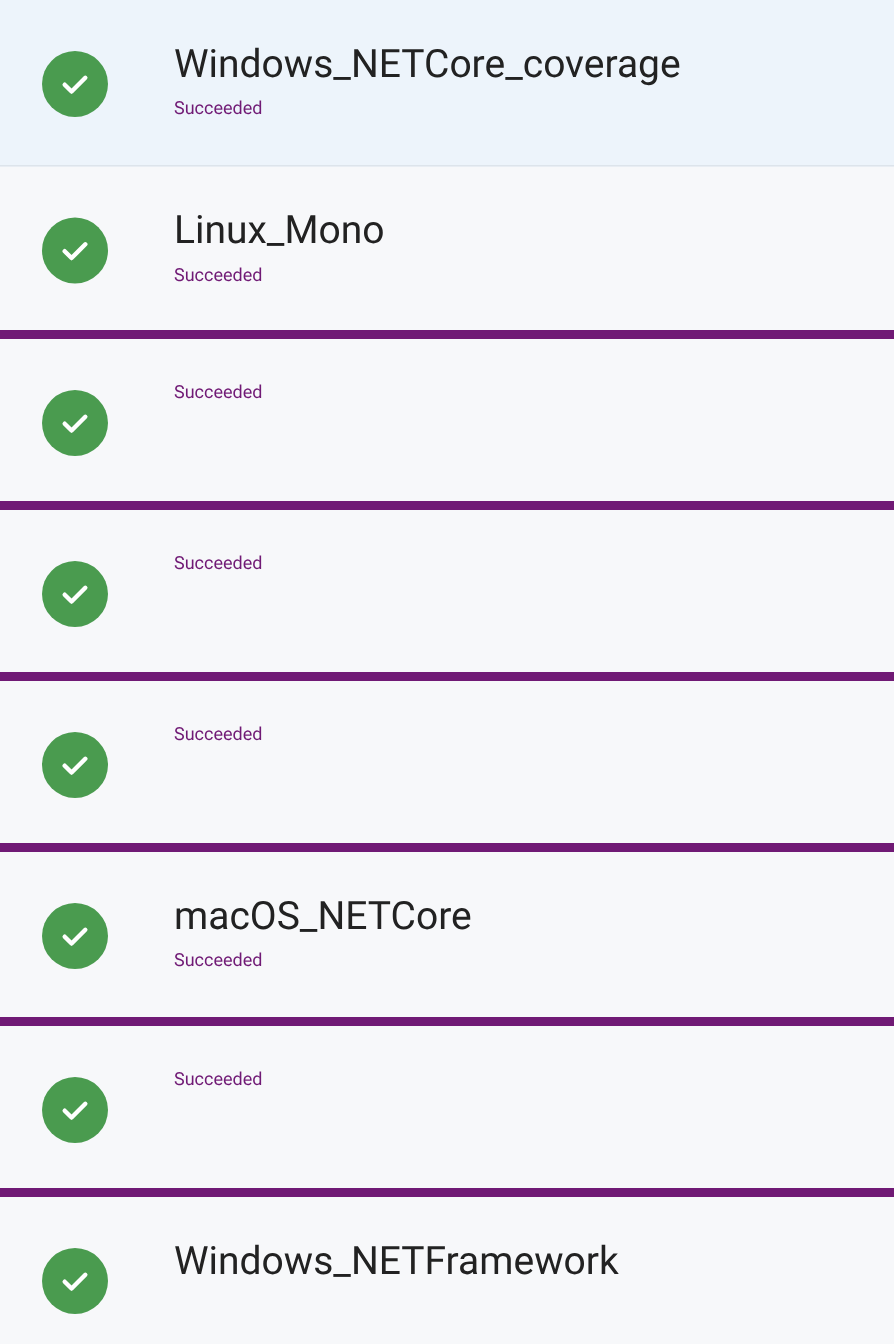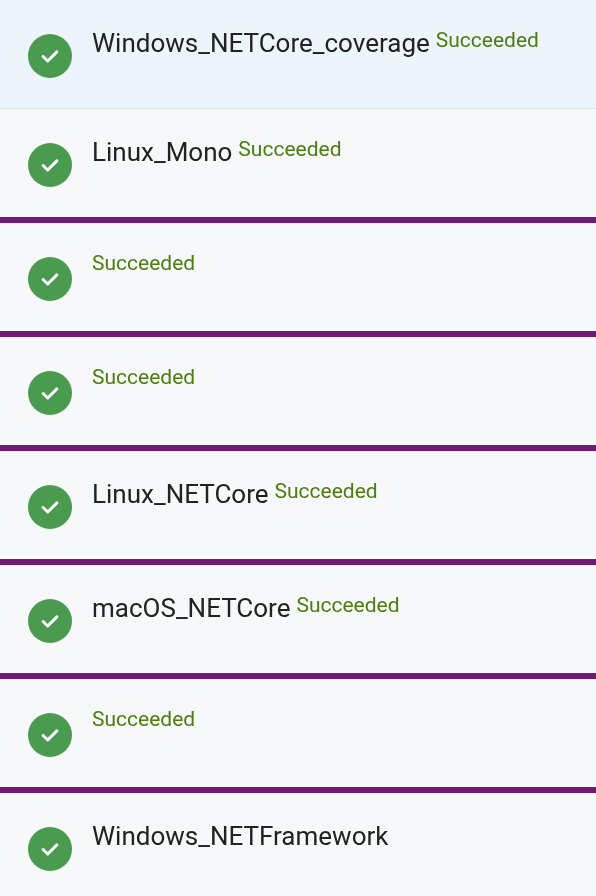--- a/index.html
+++ b/index.html
@@ -40,32 +40,33 @@
       justify-content: center;
       margin-top: 6px;
       margin-right: 20px;
     }
     .icon-wrap svg {
       width: 22px;
       height: 22px;
     }
     .text-col {
       display: flex;
-      flex-direction: row;
+      flex-direction: column;
       gap: 6px;
+      margin-left: 24px;
     }
     .item-name {
       font-size: 26px;
       font-weight: 450;
       color: #222;
       line-height: 1.2;
     }
     .item-status {
-      font-size: 21px;
-      color: #4d7c0f;
+      font-size: 12px;
+      color: #701a75;
       line-height: 1.2;
     }
   </style>
 </head>
 <body>
 
 <div class="list" id="jobs-list">
     <div class="list-item selected">
       <div class="icon-wrap">
         <svg viewBox="0 0 24 24" fill="none" stroke="#ffffff" stroke-width="3.2" stroke-linecap="round" stroke-linejoin="round">
@@ -108,21 +109,20 @@
         <div class="item-status">Succeeded</div>
       </div>
     </div>
     <div class="list-item">
       <div class="icon-wrap">
         <svg viewBox="0 0 24 24" fill="none" stroke="#ffffff" stroke-width="3.2" stroke-linecap="round" stroke-linejoin="round">
           <polyline points="4.5 12.5 9.5 17.5 19.5 7.5"></polyline>
         </svg>
       </div>
       <div class="text-col">
-        <div class="item-name">Linux_NETCore</div>
         <div class="item-status">Succeeded</div>
       </div>
     </div>
     <div class="list-item">
       <div class="icon-wrap">
         <svg viewBox="0 0 24 24" fill="none" stroke="#ffffff" stroke-width="3.2" stroke-linecap="round" stroke-linejoin="round">
           <polyline points="4.5 12.5 9.5 17.5 19.5 7.5"></polyline>
         </svg>
       </div>
       <div class="text-col">

